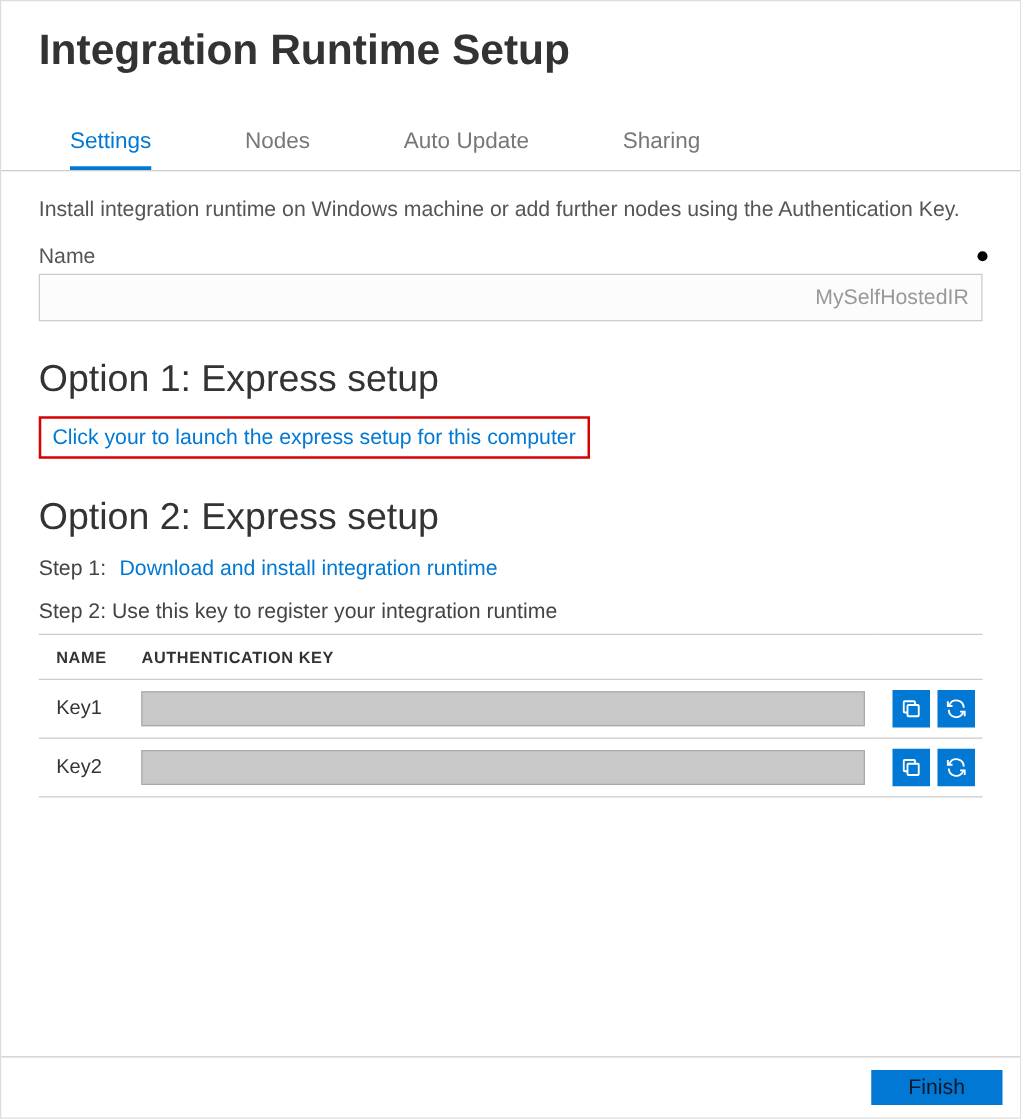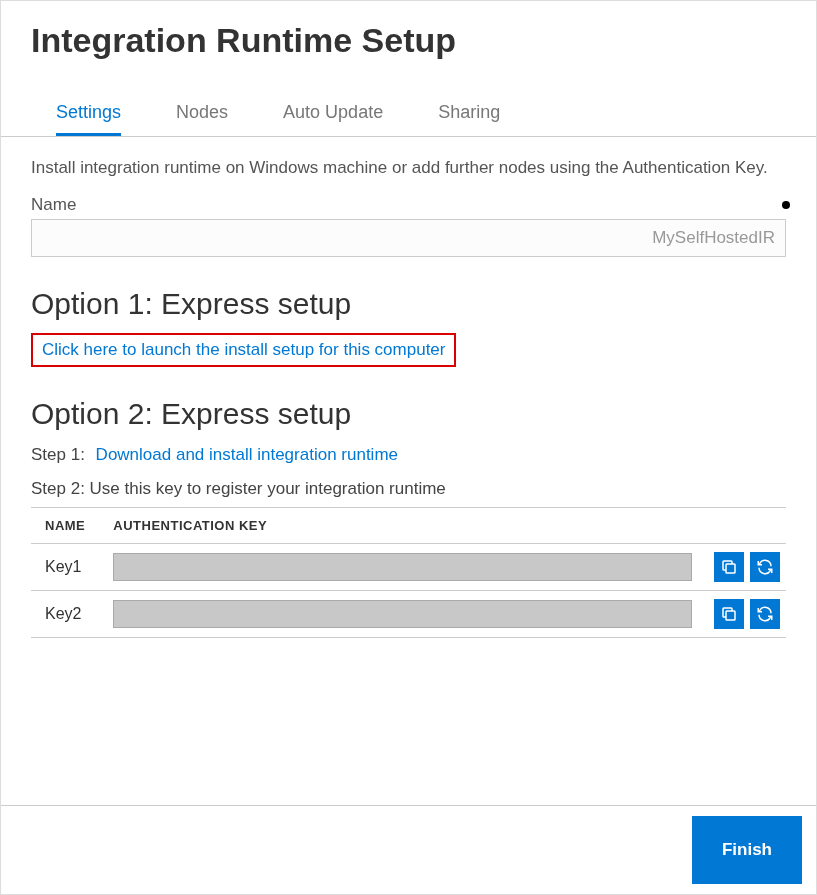--- a/index.html
+++ b/index.html
@@ -18,21 +18,21 @@
     .header {
       padding: 20px 30px 12px 30px;
     }
     .page-title {
       font-size: 34px;
       font-weight: 700;
       color: #333;
     }
     .tabs {
       display: flex;
-      gap: 30px;
+      gap: 50px;
       padding: 0 30px;
       margin-top: 30px;
       border-bottom: 1px solid #ccc;
     }
     .tab {
       font-size: 18px;
       color: #777;
       padding-bottom: 10px;
       cursor: pointer;
       margin-left: 25px;
@@ -169,25 +169,25 @@
       bottom: 0;
       left: 0;
       right: 0;
       border-top: 1px solid #ccc;
       padding: 10px 14px;
       display: flex;
       justify-content: flex-end;
     }
     .finish-btn {
       background: #0078d4;
-      color: #ffffff;
-      font-size: 17px;
-      font-weight: 700;
+      color: #0f172a;
+      font-size: 17px;
+      font-weight: 400;
       border: none;
-      padding: 24px 30px;
+      padding: 4px 30px;
       cursor: pointer;
     }
   </style>
 </head>
 <body>
 
 <div class="header">
   <h1 class="page-title">Integration Runtime Setup</h1>
 </div>
 
@@ -202,21 +202,21 @@
   <p class="intro-text">Install integration runtime on Windows machine or add further nodes using the Authentication Key.</p>
 
   <div class="field-label">
     <span>Name</span>
     <span class="info-icon"></span>
   </div>
   <input class="name-input" type="text" readonly="" value="MySelfHostedIR" style="">
 
   <h2 class="option-heading">Option 1: Express setup</h2>
   <div class="express-link-wrap">
-    <span class="link">Click here to launch the install setup for this computer</span>
+    <span class="link">Click your to launch the express setup for this computer</span>
   </div>
 
   <h2 class="option-heading">Option 2: Express setup</h2>
   <div class="step-row">
     <span>Step 1:</span>
     <span class="link">Download and install integration runtime</span>
   </div>
   <div class="step-row">Step 2: Use this key to register your integration runtime</div>
 
   <table>

